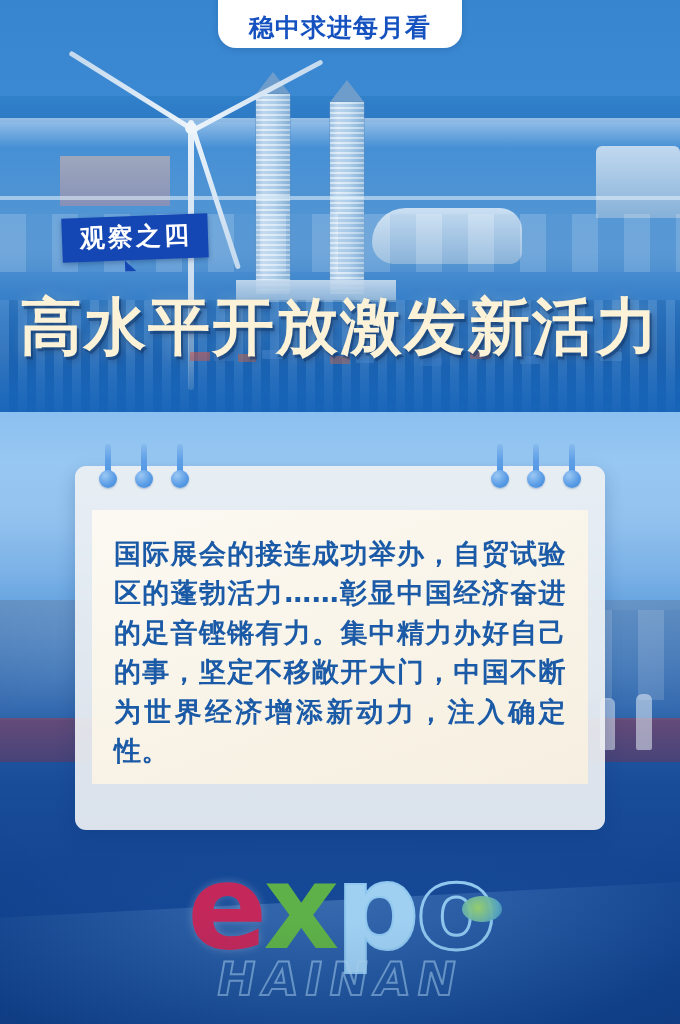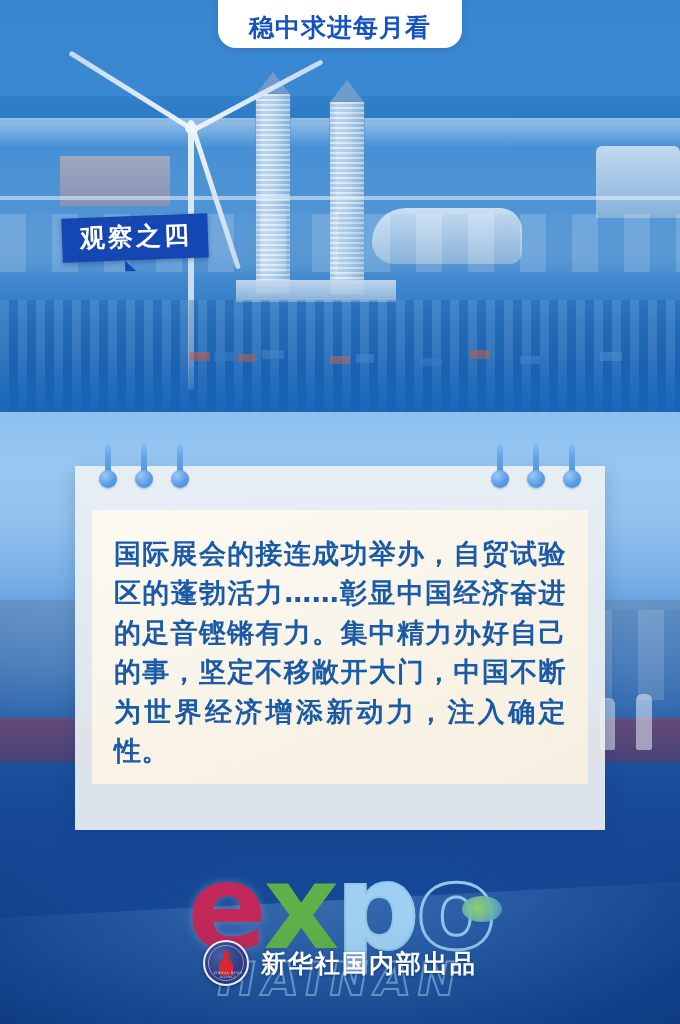--- a/index.html
+++ b/index.html
@@ -281,20 +281,21 @@
     background:radial-gradient(130% 90% at 50% 40%, rgba(0,0,0,0) 40%, rgba(8,36,90,.35) 100%);
   }
 
   
   .card {
     position:absolute; left:75px; top:466px;
     width:530px; height:364px;
     background:rgba(237,240,243,.92);
     box-shadow:0 6px 18px rgba(12,48,108,.22);
     z-index:25;
+    border-radius:11px;
   }
   .card-inner {
     position:absolute; left:17px; top:44px;
     width:496px; height:274px;
     background:linear-gradient(160deg, rgba(253,250,243,.97) 0%, rgba(250,244,231,.97) 55%, rgba(247,240,224,.95) 100%);
   }
   .quote {
     position:absolute; left:22px; top:24px;
     width:452px;
     font-family:"DejaVu Sans","Liberation Sans",sans-serif;
@@ -417,20 +418,21 @@
 
   <div class="pill">
     <div class="pill-text">稳中求进每月看</div>
   </div>
 
   <div class="tag">
     <span class="tag-body">观察之四</span>
     <span class="tag-notch"></span>
   </div>
 
+  <div class="title">高水平开放激发新活力</div>
 
   <div class="mid-band"></div>
 
   <div class="bottom-photo">
     <div class="hall-band"></div>
     <div class="hall-grid"></div>
     <div class="red-carpet"></div>
 
     <div class="person" style="left:520px;top:96px;width:14px;height:54px;"></div>
     <div class="person" style="left:548px;top:92px;width:16px;height:58px;"></div>
@@ -473,22 +475,14 @@
       <div class="pin" style="left:490px;">
           <i class="pin-stem"></i>
           <i class="pin-head"></i>
         </div>
     </div>
     <div class="card-inner">
       <div class="quote">国际展会的接连成功举办，自贸试验区的蓬勃活力……彰显中国经济奋进的足音铿锵有力。集中精力办好自己的事，坚定不移敞开大门，中国不断为世界经济增添新动力，注入确定性。</div>
     </div>
   </div>
 
-  <div class="footer">
-    <div class="xinhua-logo">
-      <div class="xinhua-ring"></div>
-      <div class="xinhua-tower"></div>
-      <div class="xinhua-arc">XINHUA NEWS AGENCY</div>
-    </div>
-    <div class="footer-text">新华社国内部出品</div>
-  </div>
 
 </div>
 
 </body></html>

